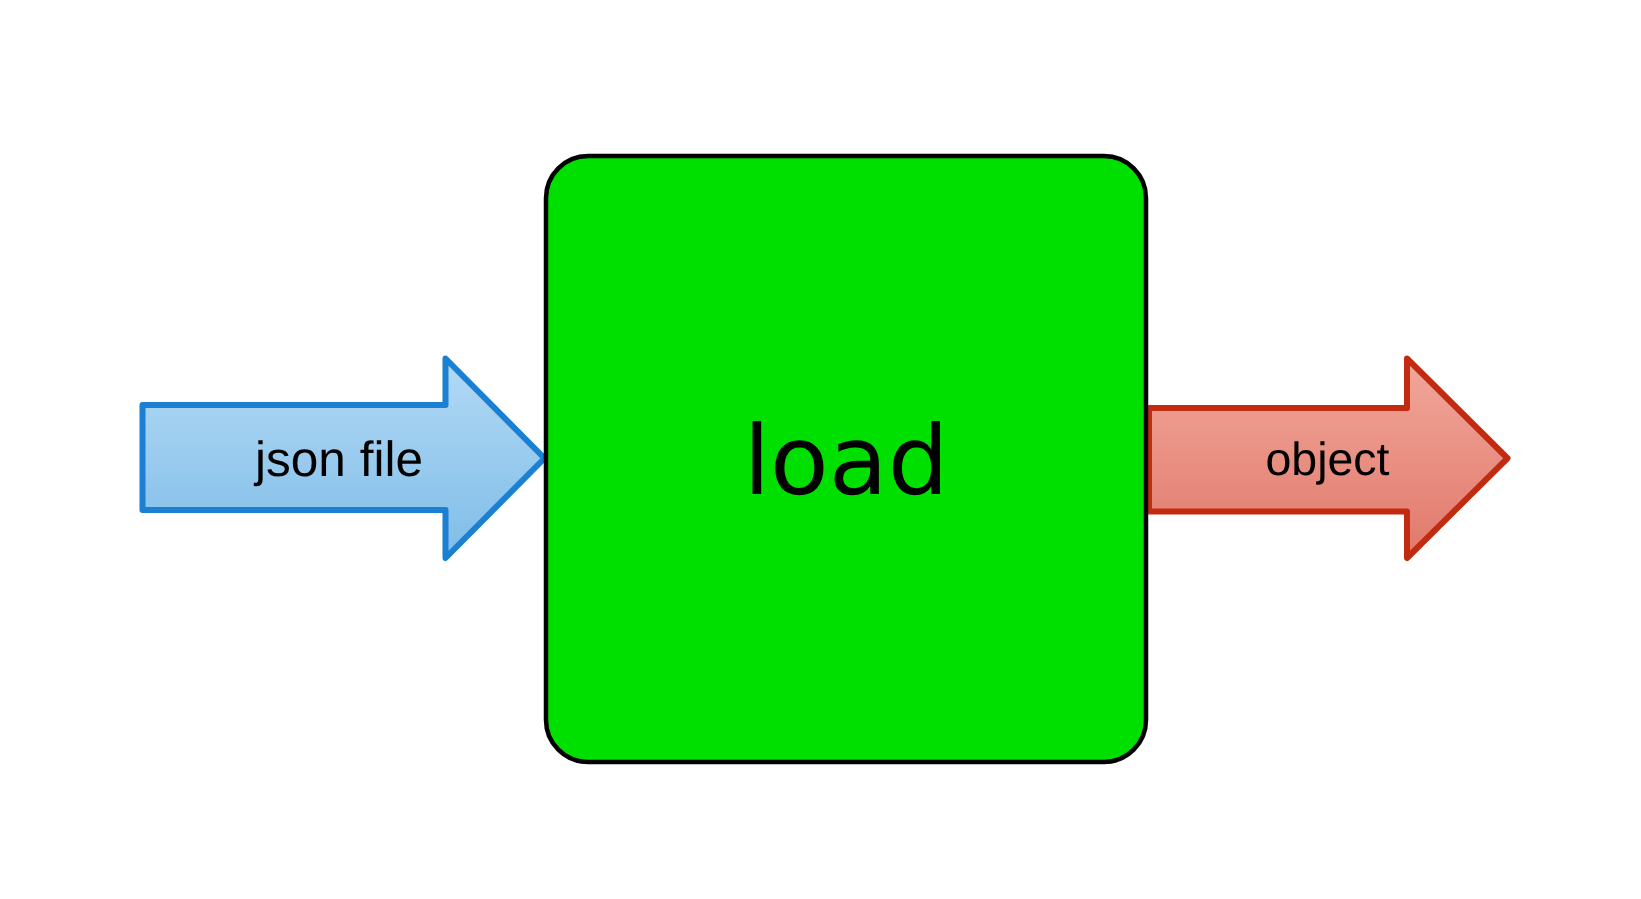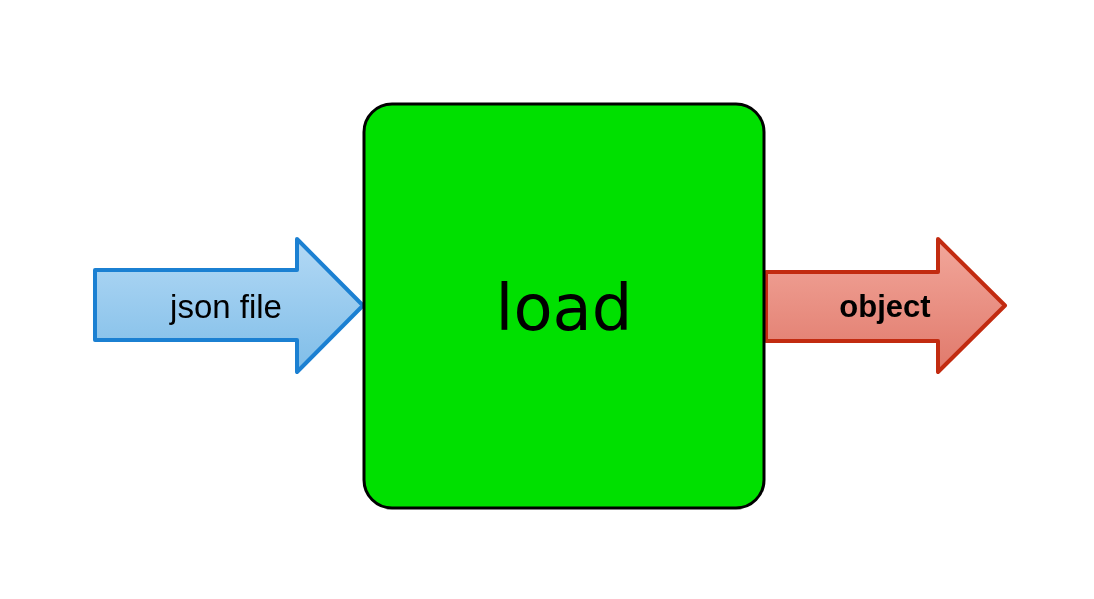--- a/index.html
+++ b/index.html
@@ -38,21 +38,20 @@
     left: 564px;
     top: 308px;
     font-size: 64px;
     font-family: "DejaVu Sans", sans-serif;
   }
   .label-object {
     left: 885px;
     top: 306px;
     font-size: 31px;
     font-family: "Liberation Sans", sans-serif;
-    font-weight: bold;
   }
 </style>
 </head>
 <body>
 
 <div class="canvas">
 
   <svg class="shapes-svg" width="1094" height="599" viewBox="0 0 1094 599">
     <defs>
       <linearGradient id="blueGrad" x1="0" y1="0" x2="0" y2="1">

